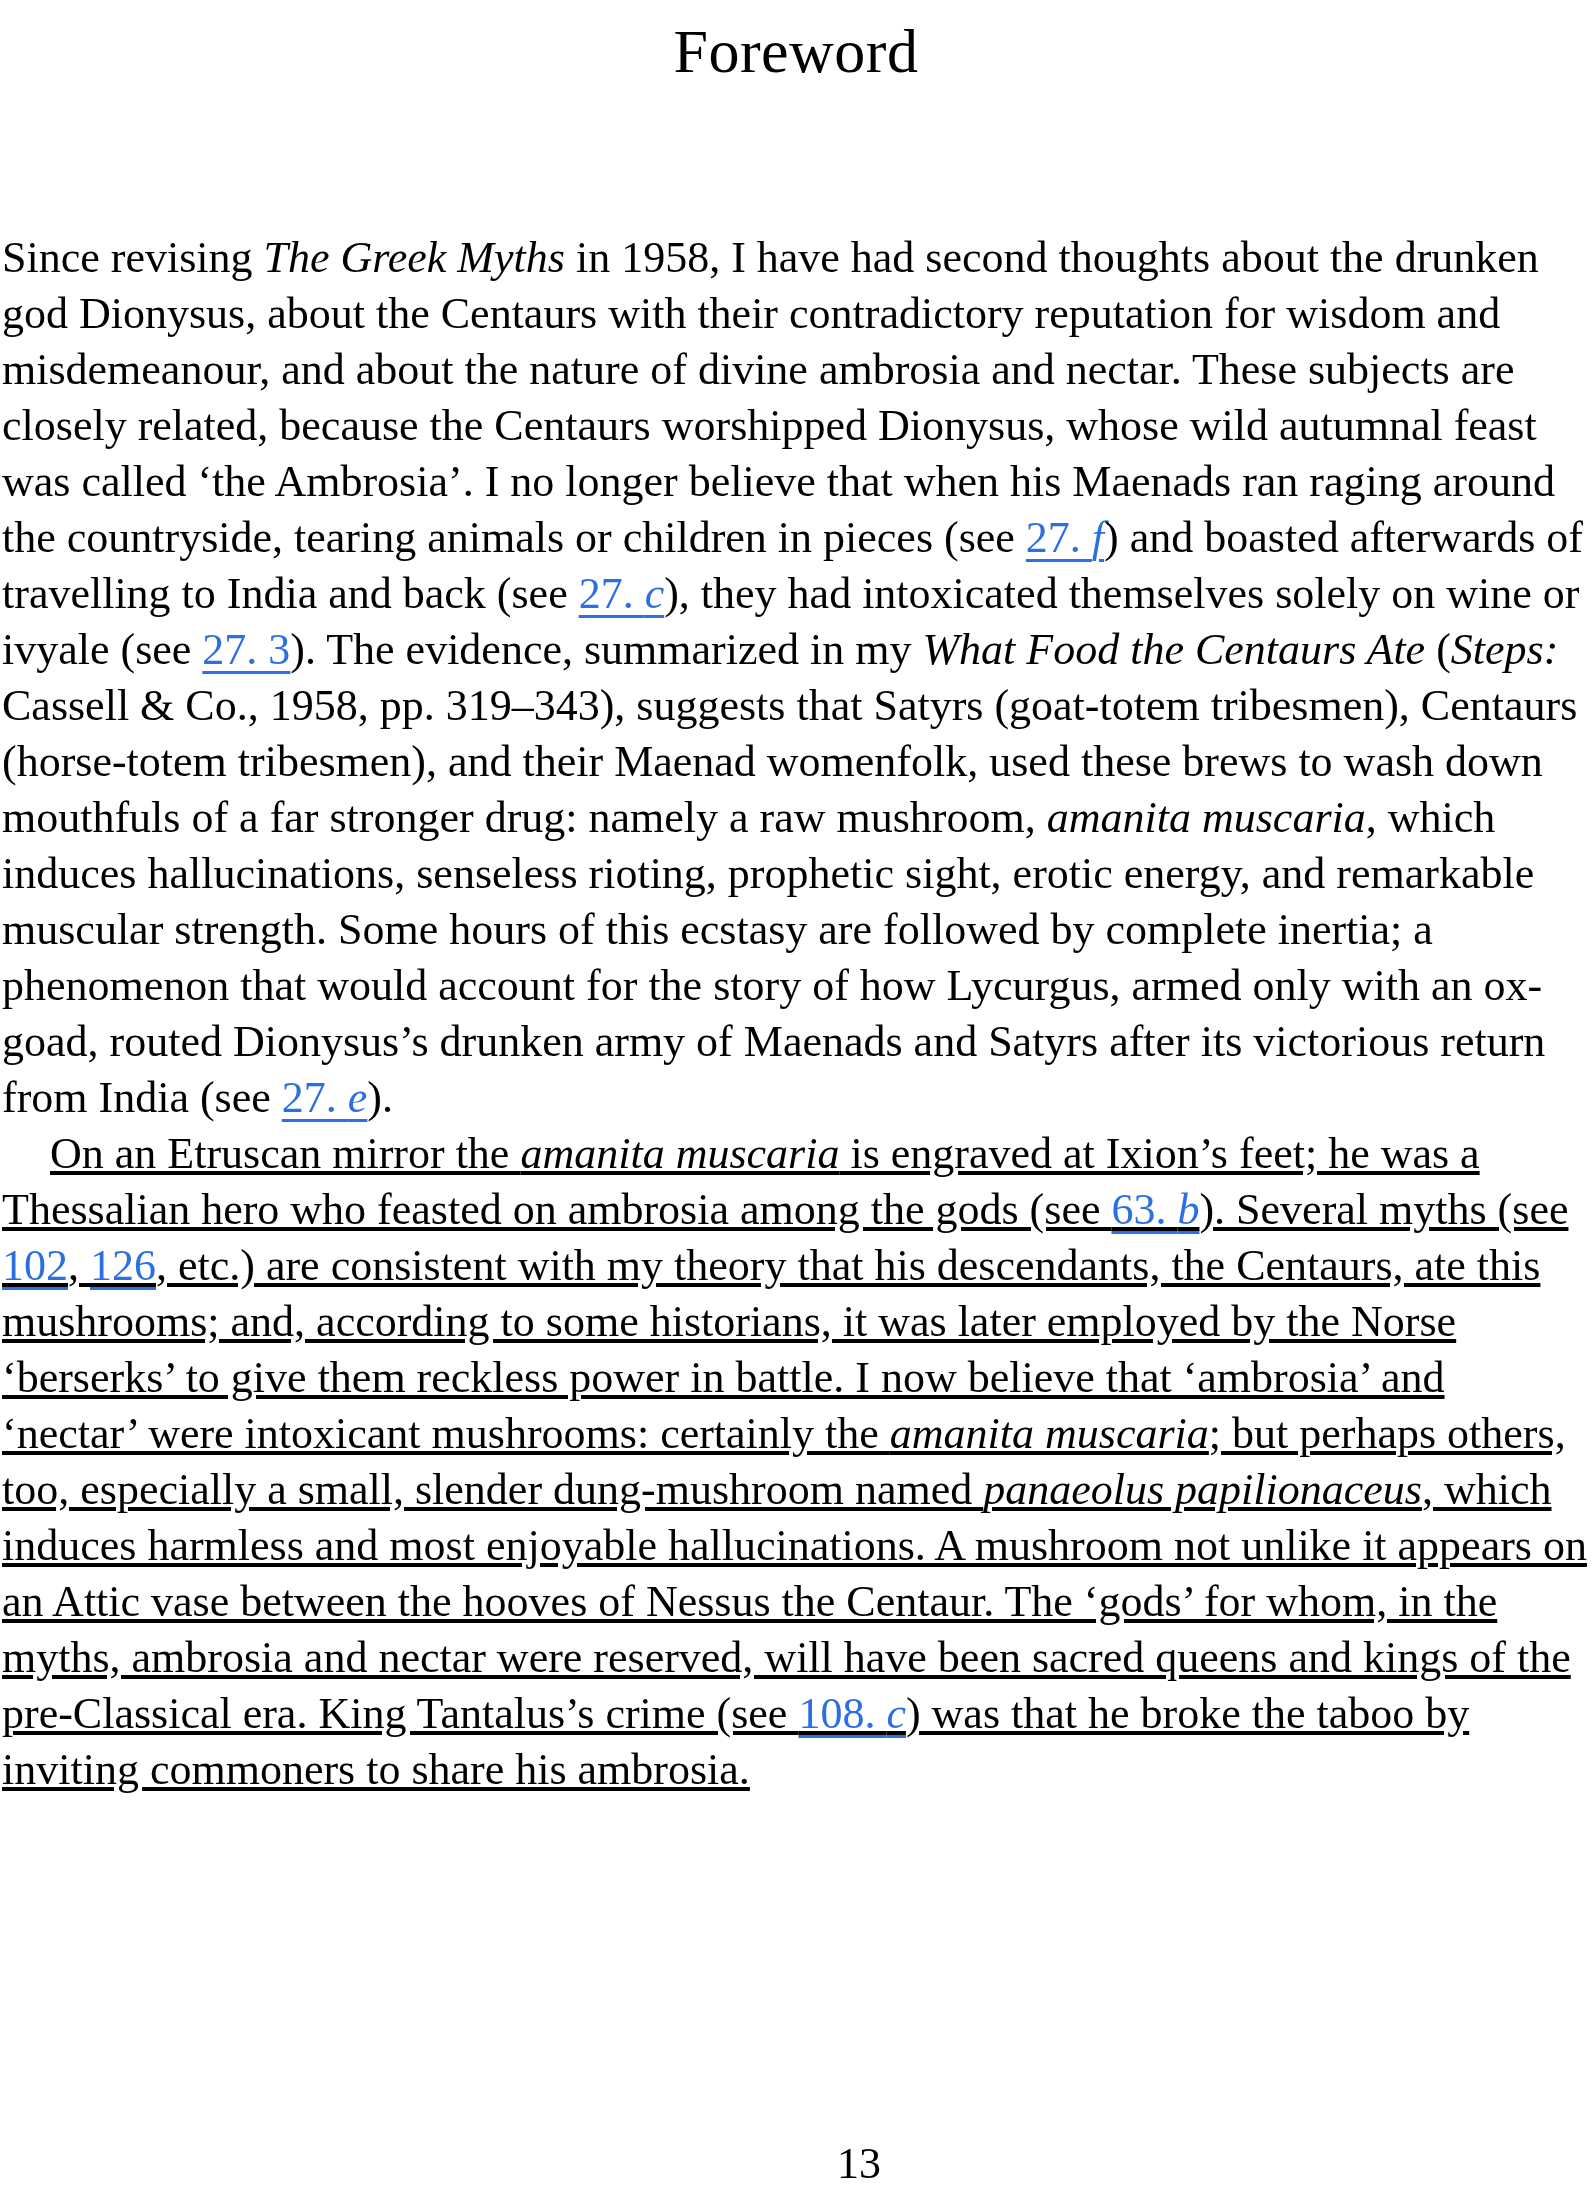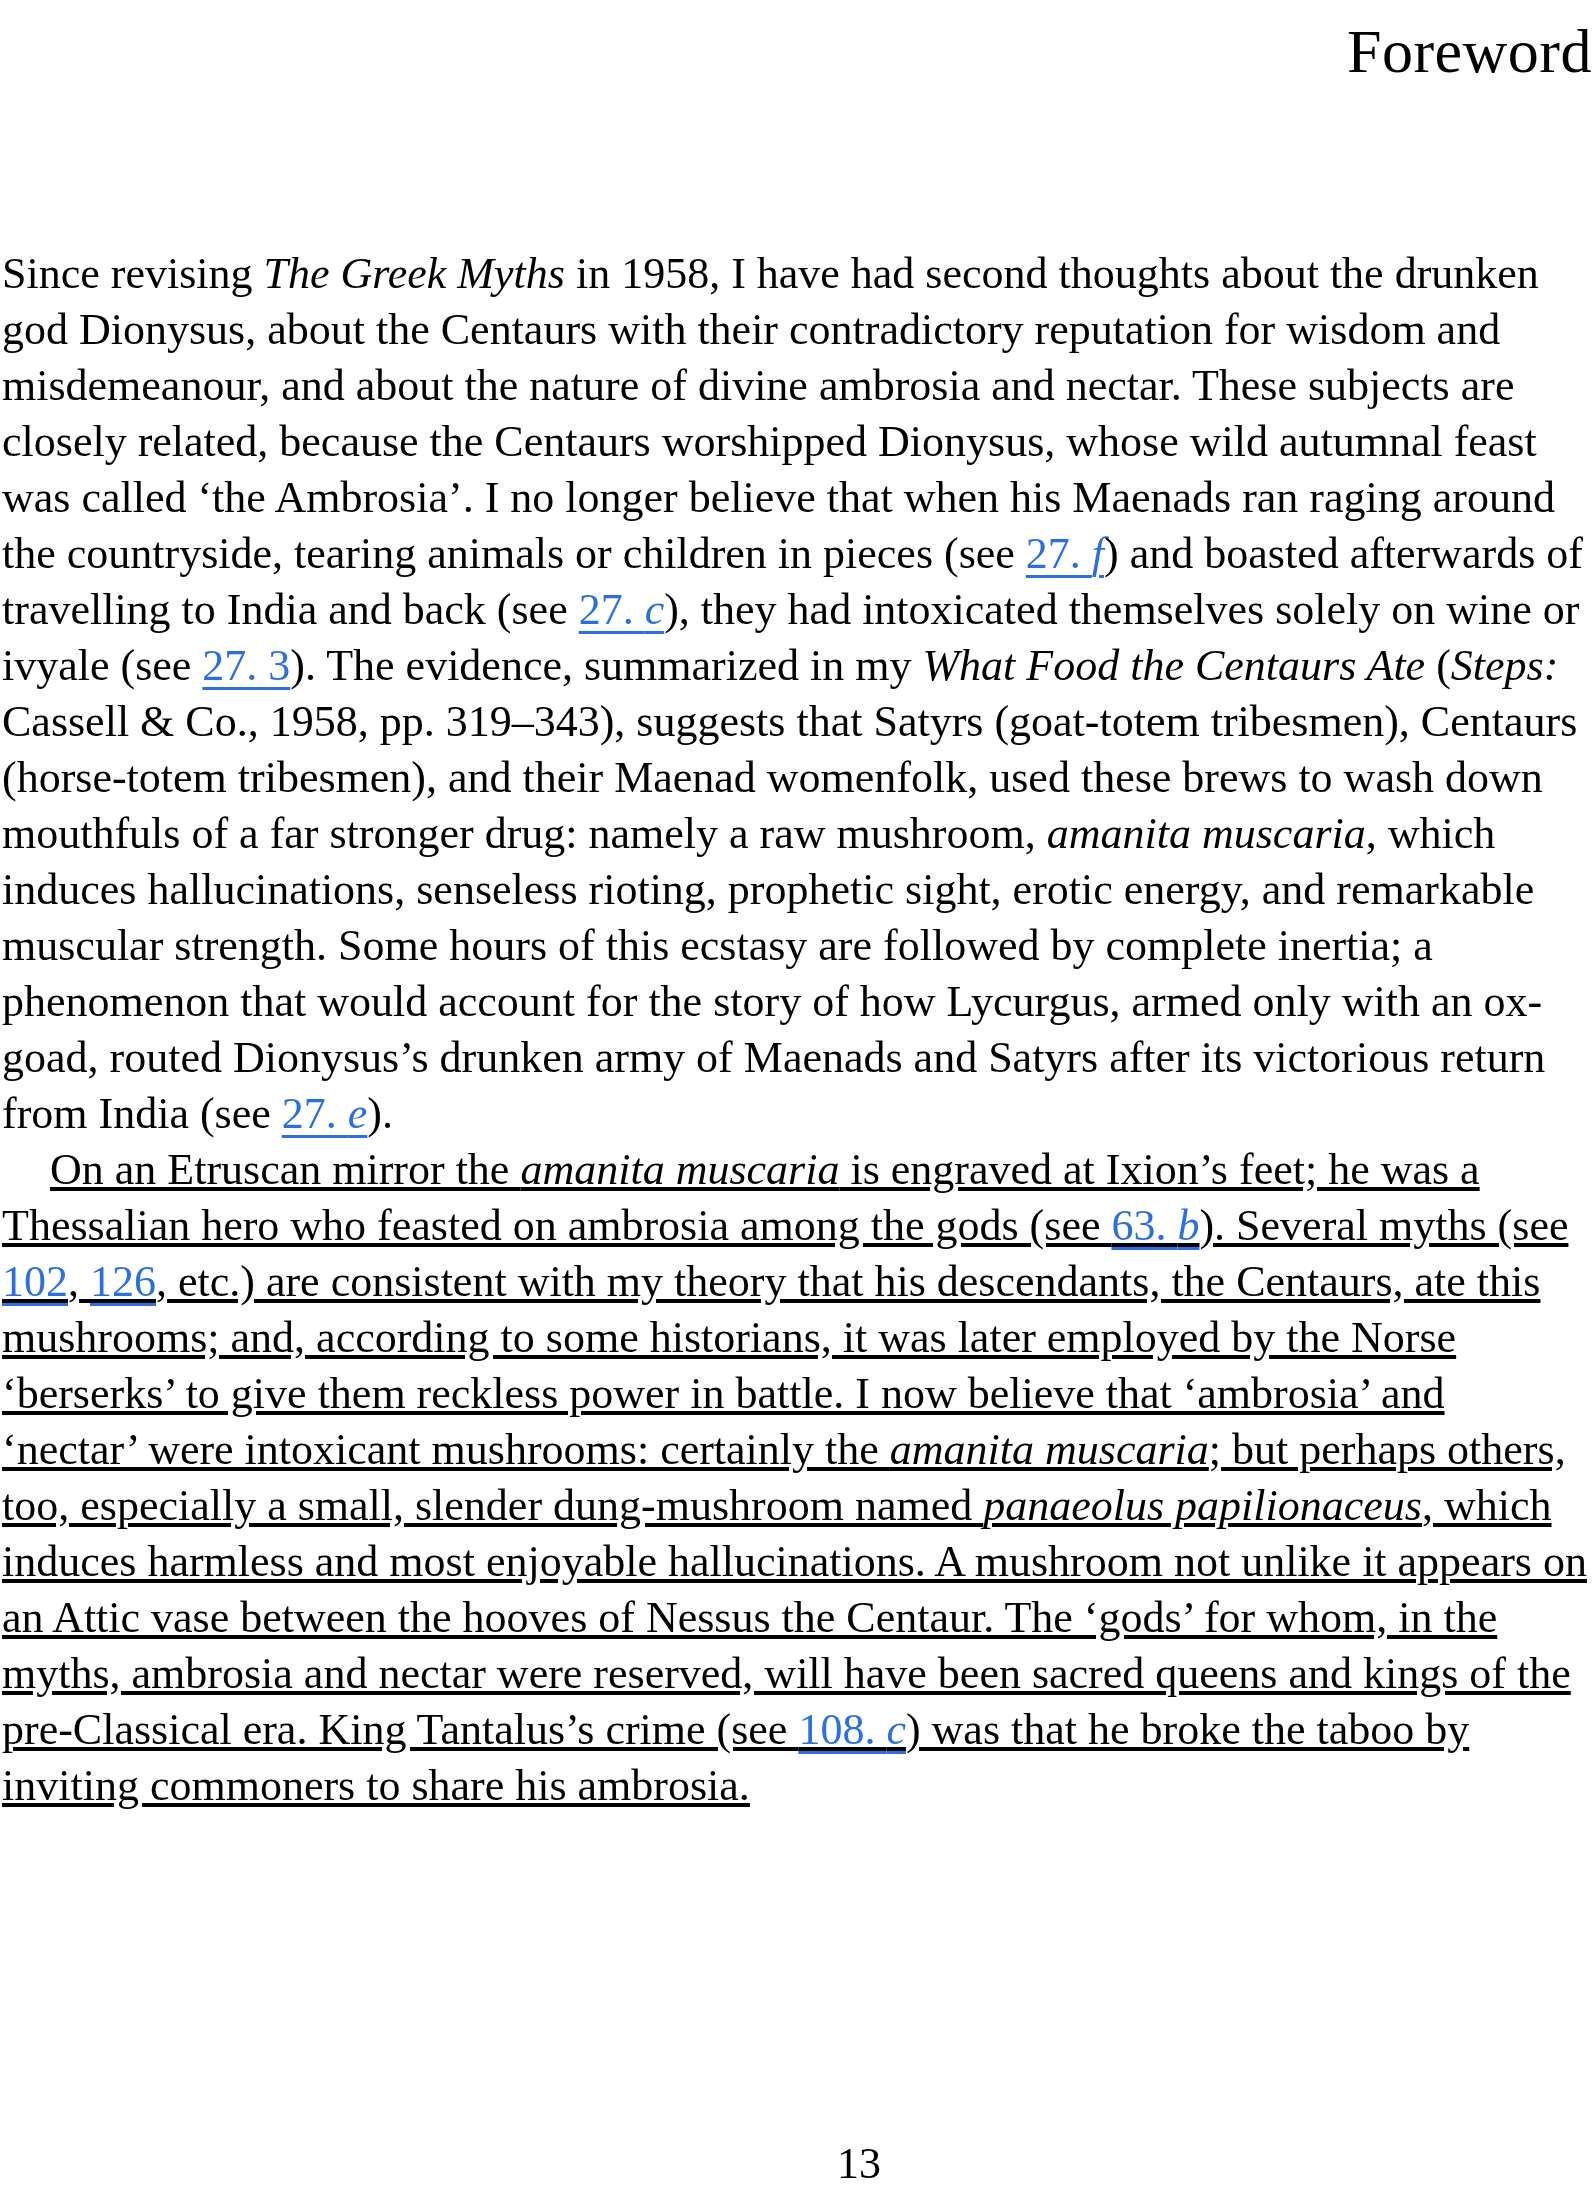--- a/index.html
+++ b/index.html
@@ -11,28 +11,28 @@
   body {
     width: 1592px;
     height: 2200px;
     position: relative;
     font-family: "Liberation Serif", serif;
     overflow: hidden;
   }
   .page-title {
     margin: 0;
     padding-top: 16px;
-    text-align: right;
+    text-align: center;
     font-size: 62px;
     font-weight: normal;
     letter-spacing: 0.5px;
   }
   .text-content {
     position: absolute;
-    top: 246px;
+    top: 230px;
     left: 2px;
     right: 2px;
     font-size: 44px;
     line-height: 56px;
     text-align: left;
   }
   .para {
     margin: 0;
   }
   .para.indent {

